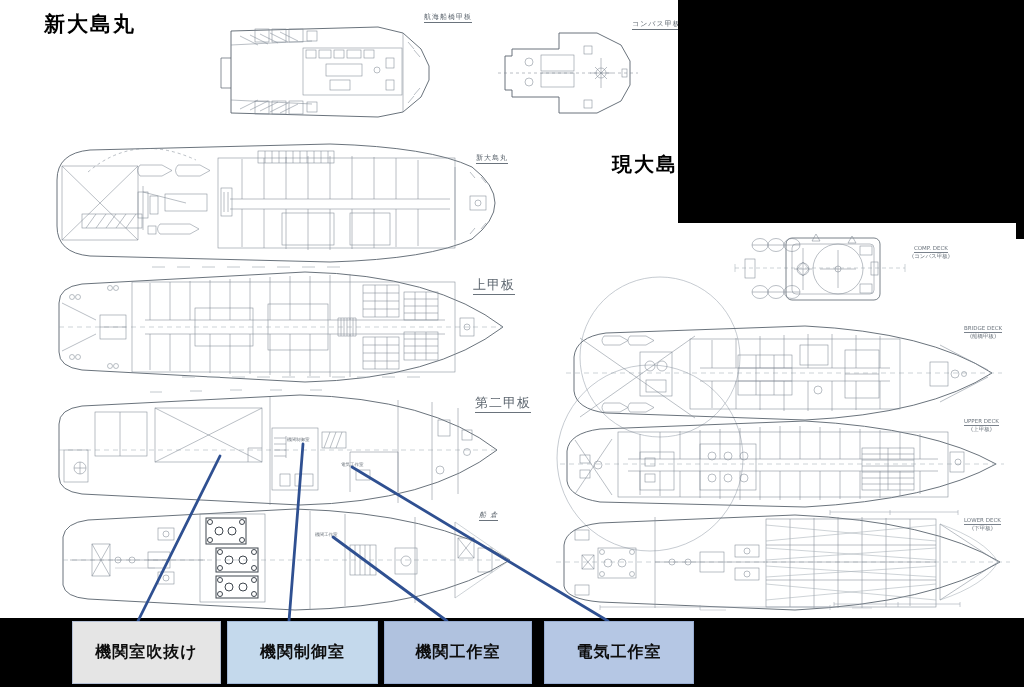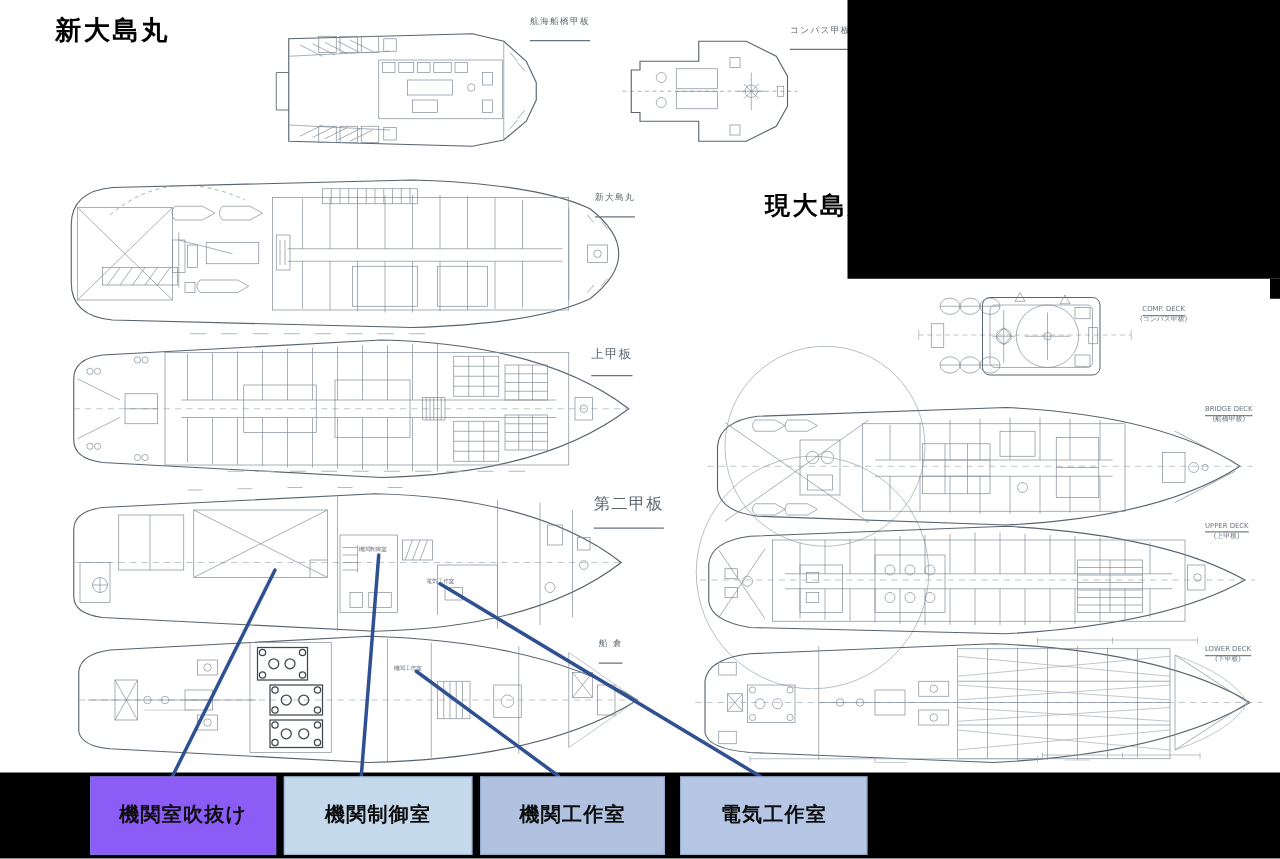--- a/index.html
+++ b/index.html
@@ -2,21 +2,21 @@
 <html><head>
 <meta charset="utf-8">
 <style>
   html,body{margin:0;padding:0;background:#fff;}
   #stage{position:relative;width:1024px;height:687px;background:#ffffff;overflow:hidden;
          font-family:"Liberation Serif","DejaVu Serif",serif;}
   .title{position:absolute;font-weight:bold;color:#000;letter-spacing:2px;white-space:nowrap;}
   #title-left{left:44px;top:10px;font-size:21px;}
   #title-right{left:612px;top:151px;font-size:20px;}
   .deck-label{position:absolute;color:#5d666f;font-family:"DejaVu Sans",sans-serif;
-              border-bottom:0.8px solid #6a737c;white-space:nowrap;letter-spacing:1px;padding-bottom:10px;}
+              border-bottom:0.8px solid #6a737c;white-space:nowrap;letter-spacing:1px;padding-bottom:0;}
   .deck-label-en{position:absolute;color:#6a737c;font-family:"DejaVu Sans",sans-serif;
                  text-align:center;white-space:nowrap;line-height:1.25;}
   .deck-label-en .en{border-bottom:0.8px solid #7a828c;display:inline-block;}
   .deck-label-en .ja{display:block;}
   .room-label{position:absolute;font-size:4.5px;color:#6b737b;font-family:"DejaVu Sans",sans-serif;
               white-space:nowrap;letter-spacing:0;}
   .redaction{position:absolute;}
   .callout{position:absolute;height:61px;display:flex;align-items:center;justify-content:center;
            font-weight:bold;font-size:16px;color:#0d0d0d;border:1px solid rgba(120,145,190,.45);
            letter-spacing:1px;white-space:nowrap;}
@@ -352,23 +352,23 @@
     </g>
   </svg>
 
   <div class="room-label" style="left:287px;top:437px;">機関制御室</div>
   <div class="room-label" style="left:341px;top:462px;">電気工作室</div>
   <div class="room-label" style="left:315px;top:532px;">機関工作室</div>
 
   <div class="deck-label" style="left:424px;top:12px;font-size:7px;">航海船橋甲板</div>
   <div class="deck-label" style="left:632px;top:19px;font-size:7px;text-align:center;">コンパス甲板</div>
   <div class="deck-label" style="left:476px;top:153px;font-size:7px;">新大島丸</div>
-  <div class="deck-label" style="left:473px;top:276px;font-size:10px;">上甲板</div>
+  <div class="deck-label" style="left:473px;top:276px;font-size:13px;">上甲板</div>
   <div class="deck-label" style="left:475px;top:394px;font-size:13px;">第二甲板</div>
-  <div class="deck-label" style="left:479px;top:510px;font-size:7px;">船 倉</div>
+  <div class="deck-label" style="left:479px;top:510px;font-size:7px;font-style:italic;">船 倉</div>
 
   <div class="deck-label-en" style="left:912px;top:245px;font-size:5.5px;">
     <span class="en">COMP. DECK</span>
     <span class="ja">(コンパス甲板)</span>
   </div>
   <div class="deck-label-en" style="left:964px;top:325px;font-size:5.5px;">
     <span class="en">BRIDGE DECK</span>
     <span class="ja">(船橋甲板)</span>
   </div>
   <div class="deck-label-en" style="left:964px;top:418px;font-size:5.5px;">
@@ -387,18 +387,18 @@
   <div class="redaction" style="left: 1016px; top: 223px; width: 8px; height: 16px; background: rgb(0, 0, 0);"></div>
   <div class="redaction" style="left: 0px; top: 618px; width: 1024px; height: 69px; background: rgb(0, 0, 0);"></div>
 
   <svg width="1024" height="687" viewBox="0 0 1024 687" style="pointer-events:none;">
     <line x1="220" y1="456" x2="138" y2="621" stroke-width="2.8" stroke-linecap="round" stroke="#2f5091"></line>
     <line x1="303" y1="444" x2="289" y2="621" stroke-width="2.8" stroke-linecap="round" stroke="#2f5091"></line>
     <line x1="333" y1="537" x2="447" y2="621" stroke-width="2.8" stroke-linecap="round" stroke="#2f5091"></line>
     <line x1="352" y1="467" x2="608" y2="621" stroke-width="2.8" stroke-linecap="round" stroke="#2f5091"></line>
   </svg>
 
-  <div class="callout" style="left: 72px; top: 621px; width: 147px; background-color: #8b5cf6;">機関室吹抜け</div>
+  <div class="callout" style="left: 72px; top: 621px; width: 147px; background-color: #e5e5e5;">機関室吹抜け</div>
   <div class="callout" style="left: 227px; top: 621px; width: 149px; background-color: rgb(196, 217, 236);">機関制御室</div>
   <div class="callout" style="left: 384px; top: 621px; width: 146px; background-color: rgb(176, 194, 223);">機関工作室</div>
   <div class="callout" style="left: 544px; top: 621px; width: 148px; background-color: rgb(181, 199, 228);">電気工作室</div>
 
 </div>
 
 </body></html>

